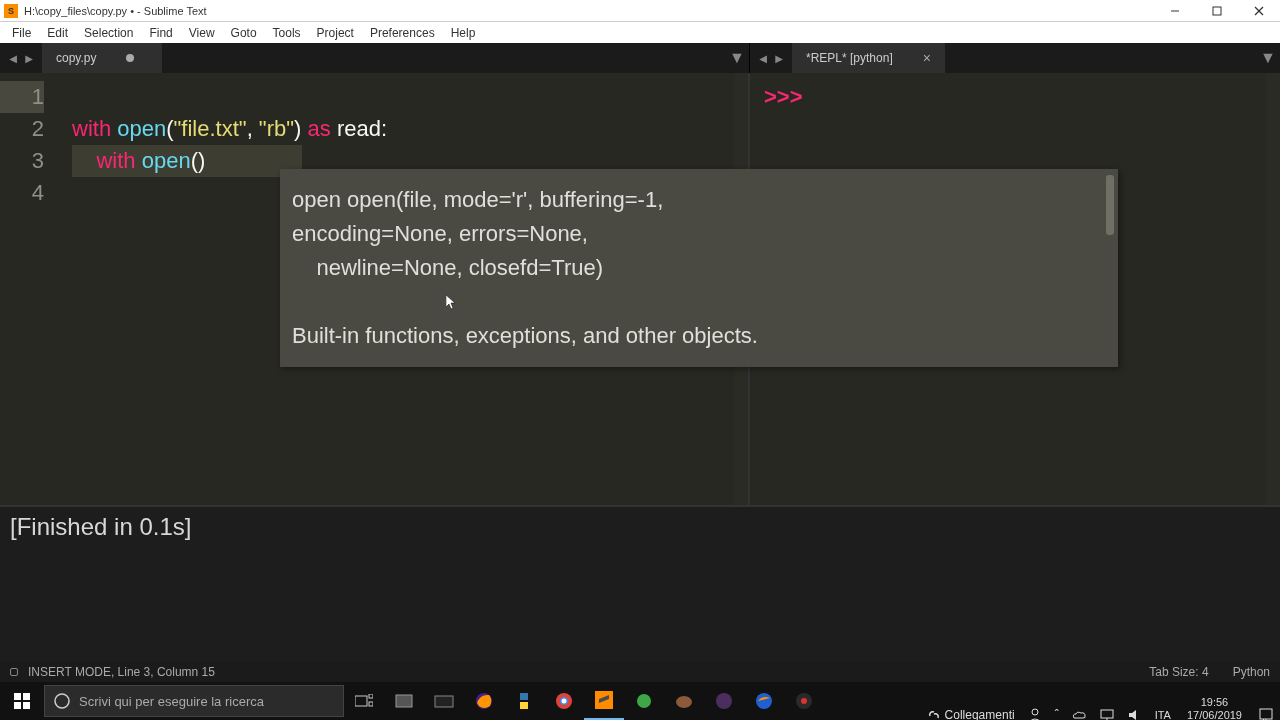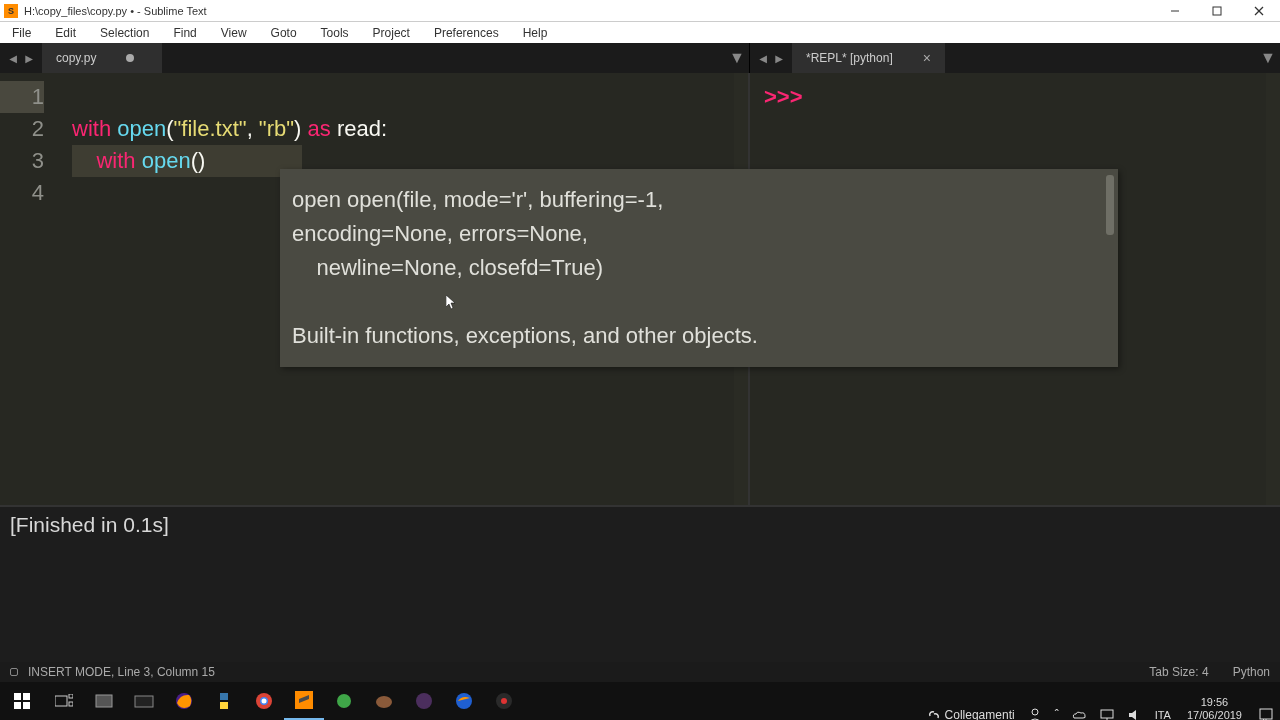--- a/index.html
+++ b/index.html
@@ -2,21 +2,21 @@
 <html><head>
 <meta charset="utf-8">
 <style>
 * { margin:0; padding:0; box-sizing:border-box; font-family:"Segoe UI",Arial,sans-serif; }
 html,body { width:1280px; height:720px; overflow:hidden; background:#000; }
 .titlebar { height:22px; background:#fff; display:flex; align-items:center; padding:0 0 0 4px; font-size:11px; color:#333; border-bottom:1px solid #ccc; }
 .titlebar .appicon { width:14px; height:14px; background:#ff8c00; margin-right:6px; display:flex; align-items:center; justify-content:center; font-size:9px; color:#333; font-weight:bold; }
 .titlebar .spacer { flex:1; }
 .titlebar .winbtn { width:42px; height:22px; display:flex; align-items:center; justify-content:center; font-size:11px; color:#333; }
 .titlebar .winbtn svg { width:10px; height:10px; }
-.menubar { height:21px; background:#fff; display:flex; align-items:center; padding:0 4px; font-size:12px; color:#333; gap:8px; }
+.menubar { height:21px; background:#fff; display:flex; align-items:center; padding:0 4px; font-size:12px; color:#333; gap:0; }
 .menubar .mitem { padding:2px 8px; }
 .tabstrip { height:30px; background:#1b1b1b; display:flex; align-items:stretch; }
 .tab-nav { display:flex; align-items:center; padding:0 6px; gap:2px; }
 .tab-nav .arr { width:14px; height:14px; color:#888; display:flex; align-items:center; justify-content:center; font-size:10px; }
 .tab { display:flex; align-items:center; padding:0 14px; background:#2f2f2f; color:#ccc; font-size:12px; position:relative; min-width:120px;text-align:center; }
 .tab.active { background:#2f2f2f; }
 .tab .dirty { width:8px; height:8px; border-radius:50%; background:#aaa; margin-left:30px; }
 .tab .close { margin-left:30px; color:#aaa; font-size:14px; }
 .tab-dd { margin-left:auto; width:24px; display:flex; align-items:center; justify-content:center; color:#888; }
 .panes { display:flex; height:432px; background:#1e1e1e; }
@@ -31,21 +31,21 @@
 .id { color:#f8f8f2; }
 .cursor-line { background:#3e3d32; display:inline-block; min-width:230px; padding-right:4px; }
 .tooltip { position:absolute; left:280px; top:96px; width:838px; background:#4a4a42; color:#e0e0da; font-family:Consolas,'Courier New',monospace; font-size:22px; line-height:34px; padding:14px 12px 14px 12px; box-shadow:2px 2px 6px rgba(0,0,0,.4); z-index:10; }
 .tooltip .sig { margin-bottom:34px; }
 .tooltip .doc { }
 .tooltip .scr { position:absolute; right:4px; top:6px; width:8px; height:60px; background:#6f6f66; border-radius:3px; }
 .cursor-ptr { position:absolute; left:446px; top:222px; font-size:14px; color:#fff; z-index:20; }
 .repl-code { flex:1; background:#272822; font-family:Consolas,'Courier New',monospace; font-size:22px; line-height:32px; padding:8px 0 0 14px; }
 .prompt { color:#f92672; font-weight:bold; }
 .minimap { width:14px; background:#2a2b24; }
-.build-out { height:157px; background:#1d1d1d; color:#d8d8d8; font-family:Consolas,'Courier New',monospace; font-size:21px; padding:6px 10px; border-top:2px solid #333; }
+.build-out { height:157px; background:#1d1d1d; color:#d8d8d8; font-family:Consolas,'Courier New',monospace; font-size:24px; padding:6px 10px; border-top:2px solid #333; }
 .statusbar { height:20px; background:#1b1b1b; color:#aaa; font-size:12px; display:flex; align-items:center; padding:0 10px; }
 .statusbar .dot { width:8px; height:8px; border:1px solid #888; border-radius:2px; margin-right:10px; }
 .statusbar .spacer { flex:1; }
 .statusbar .seg { margin-left:24px; }
 .taskbar { height:38px; background:#111; display:flex; align-items:center; color:#fff; }
 .taskbar .startbtn { width:44px; height:38px; display:flex; align-items:center; justify-content:center; }
 .taskbar .startbtn svg { width:16px; height:16px; }
 .taskbar .search { flex:0 0 300px; height:32px; background:#2b2b2b; display:flex; align-items:center; margin-left:0; border:1px solid #444; }
 .taskbar .search .sicon { width:34px; display:flex; align-items:center; justify-content:center; color:#ccc; }
 .taskbar .search .stxt { color:#aaa; font-size:13px; }
@@ -175,20 +175,28 @@
 
 <div class="taskbar">
   <div class="startbtn">
     <svg viewBox="0 0 16 16">
         <rect x="0" y="0" width="7" height="7" fill="#fff"></rect>
         <rect x="9" y="0" width="7" height="7" fill="#fff"></rect>
         <rect x="0" y="9" width="7" height="7" fill="#fff"></rect>
         <rect x="9" y="9" width="7" height="7" fill="#fff"></rect>
       </svg>
   </div>
+  <div class="search">
+    <div class="sicon">
+      <svg width="18" height="18" viewBox="0 0 18 18">
+          <circle cx="9" cy="9" r="7" fill="none" stroke="#ccc" stroke-width="1.5"></circle>
+        </svg>
+    </div>
+    <div class="stxt">Scrivi qui per eseguire la ricerca</div>
+  </div>
   <div class="ticon">
     <svg width="18" height="14" viewBox="0 0 18 14">
         <rect x="0" y="2" width="12" height="10" fill="none" stroke="#ccc" stroke-width="1"></rect>
         <rect x="14" y="0" width="4" height="4" fill="none" stroke="#ccc" stroke-width="1"></rect>
         <rect x="14" y="8" width="4" height="4" fill="none" stroke="#ccc" stroke-width="1"></rect>
       </svg>
   </div>
   <div class="ticon">
       <svg width="20" height="16">
         <rect x="2" y="2" width="16" height="12" fill="#555" stroke="#999"></rect>

